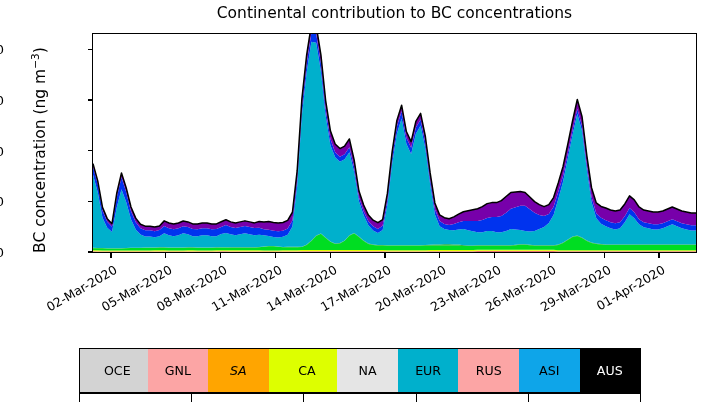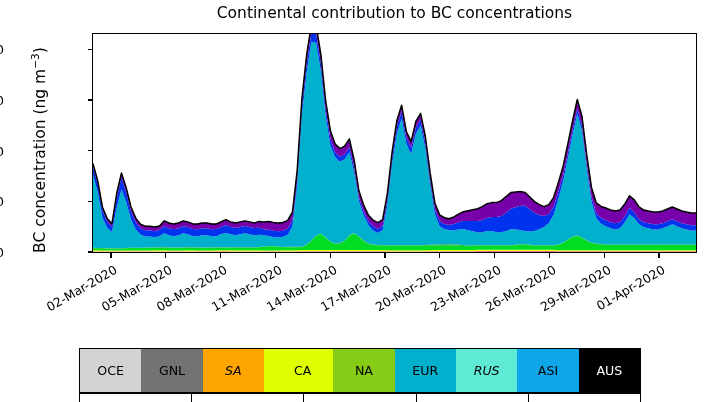--- a/index.html
+++ b/index.html
@@ -116,27 +116,27 @@
       <div class="xtick" style="left: 405.96px; top: 262px; width: 90px;">23-Mar-2020</div>
       <div class="xtickmark" style="position: absolute; left: 548.773px; top: 253px;"></div>
       <div class="xtick" style="left: 460.772px; top: 262px; width: 90px;">26-Mar-2020</div>
       <div class="xtickmark" style="position: absolute; left: 603.585px; top: 253px;"></div>
       <div class="xtick" style="left: 515.585px; top: 262px; width: 90px;">29-Mar-2020</div>
       <div class="xtickmark" style="position: absolute; left: 658.398px; top: 253px;"></div>
       <div class="xtick" style="left: 570.398px; top: 262px; width: 90px;">01-Apr-2020</div>
     </div>
 
   <div id="legend">
-      <div class="lcell" style="background: rgb(211, 211, 211); color: rgb(0, 0, 0);">OCE</div>
-      <div class="lcell" style="background: #737373; color: rgb(0, 0, 0);">GNL</div>
+      <div class="lcell" style="background: rgb(211, 211, 211); color: rgb(0, 0, 0); padding-left: 7px;">OCE</div>
+      <div class="lcell" style="background: #fca5a5; color: rgb(0, 0, 0);">GNL</div>
       <div class="lcell" style="background: rgb(255, 165, 0); color: rgb(0, 0, 0); font-style: italic;">SA</div>
       <div class="lcell" style="background: rgb(221, 255, 0); color: rgb(0, 0, 0); padding-left: 8px;">CA</div>
-      <div class="lcell" style="background: #84cc16; color: rgb(0, 0, 0);">NA</div>
+      <div class="lcell" style="background: #e5e5e5; color: rgb(0, 0, 0);">NA</div>
       <div class="lcell" style="background: rgb(0, 176, 204); color: rgb(0, 0, 0);">EUR</div>
-      <div class="lcell" style="background: #5eead4; color: rgb(0, 0, 0); font-style: italic;">RUS</div>
+      <div class="lcell" style="background: #fca5a5; color: rgb(0, 0, 0);">RUS</div>
       <div class="lcell" style="background: #0ea5e9; color: rgb(0, 0, 0);">ASI</div>
       <div class="lcell" style="background: rgb(0, 0, 0); color: rgb(255, 255, 255);">AUS</div>
     </div>
   <div id="legend-row2">
       <div class="l2cell"></div>
       <div class="l2cell"></div>
       <div class="l2cell l2sep"></div>
       <div class="l2cell"></div>
       <div class="l2cell l2sep"></div>
       <div class="l2cell"></div>

